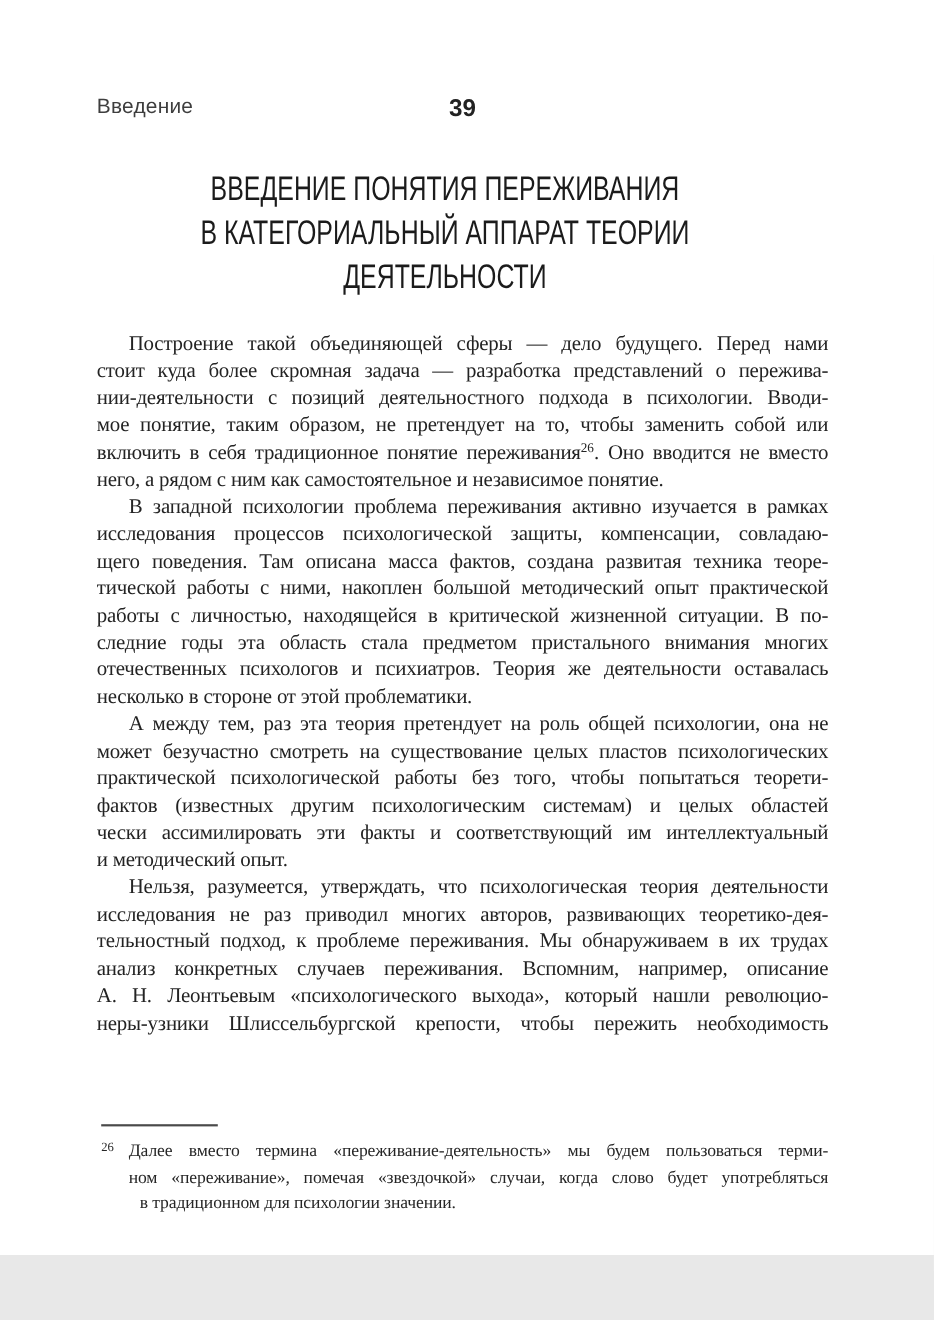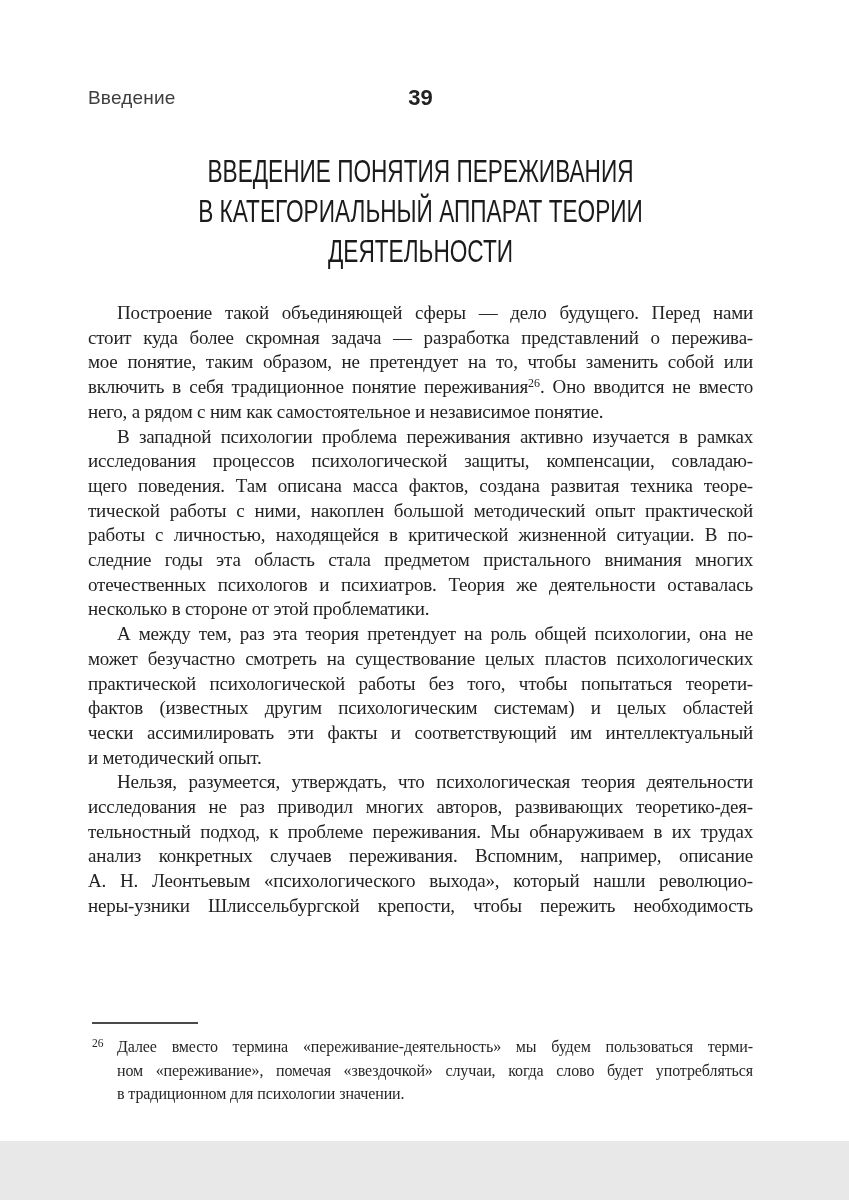--- a/index.html
+++ b/index.html
@@ -12,21 +12,21 @@
     position:absolute; left:88px; top:88px;
     font-family:"Liberation Sans", sans-serif;
     font-size:19px; line-height:20px; color:#3e3e3e; letter-spacing:0.2px;
   }
   .page-number {
     position:absolute; left:88px; top:86px; width:665px; text-align:center;
     font-family:"Liberation Sans", sans-serif; font-weight:bold;
     font-size:22px; line-height:24px; color:#222222;
   }
   .chapter-title {
-    position:absolute; left:88px; top:152px; width:665px;
+    position:absolute; left:72px; top:152px; width:665px;
     text-align:center; font-family:"Liberation Sans", sans-serif;
     font-size:31px; line-height:40px; color:#1b1b1b;
   }
   .title-line { transform:scaleX(0.73); transform-origin:50% 50%; white-space:nowrap; }
   .body-text {
     position:absolute; left:88px; top:301px; width:665px;
     font-size:19px; line-height:24.7px; color:#232323; letter-spacing:-0.2px;
   }
   .body-line { text-align:justify; text-align-last:justify; }
   .body-line.first { text-indent:29px; }
@@ -35,37 +35,38 @@
   .footnote-rule {
     position:absolute; left:92px; top:1022px; width:106px; height:2px;
     background:#4a4a4a;
   }
   .footnote {
     position:absolute; left:117px; top:1035px; width:636px;
     font-size:16px; line-height:23.6px; color:#262626; letter-spacing:-0.1px;
   }
   .footnote-marker { position:absolute; left:-25px; top:-3px; font-size:11.5px; }
   .fn-line { text-align:justify; text-align-last:justify; }
-  .fn-line.lastline { text-align-last:left; }
+  .fn-line.lastline { text-align-last:left;margin-left:10px; }
 </style>
 </head>
 <body>
 
 <div class="page">
   <div class="running-title">Введение</div>
   <div class="page-number">39</div>
   <div class="chapter-title">
       <div class="title-line">ВВЕДЕНИЕ ПОНЯТИЯ ПЕРЕЖИВАНИЯ</div>
       <div class="title-line">В КАТЕГОРИАЛЬНЫЙ АППАРАТ ТЕОРИИ</div>
       <div class="title-line">ДЕЯТЕЛЬНОСТИ</div>
     </div>
   <div class="body-text">
       <div class="paragraph">
         <div class="body-line first"><span>Построение такой объединяющей сферы — дело будущего. Перед нами</span></div>
         <div class="body-line"><span>стоит куда более скромная задача — разработка представлений о пережива-</span></div>
+        <div class="body-line"><span>нии-деятельности с позиций деятельностного подхода в психологии. Вводи-</span></div>
         <div class="body-line"><span>мое понятие, таким образом, не претендует на то, чтобы заменить собой или</span></div>
         <div class="body-line"><span>включить в себя традиционное понятие переживания</span><sup class="fn-ref">26</sup><span>. Оно вводится не вместо</span></div>
         <div class="body-line lastline"><span>него, а рядом с ним как самостоятельное и независимое понятие.</span></div>
       </div>
       <div class="paragraph">
         <div class="body-line first"><span>В западной психологии проблема переживания активно изучается в рамках</span></div>
         <div class="body-line"><span>исследования процессов психологической защиты, компенсации, совладаю-</span></div>
         <div class="body-line"><span>щего поведения. Там описана масса фактов, создана развитая техника теоре-</span></div>
         <div class="body-line"><span>тической работы с ними, накоплен большой методический опыт практической</span></div>
         <div class="body-line"><span>работы с личностью, находящейся в критической жизненной ситуации. В по-</span></div>

